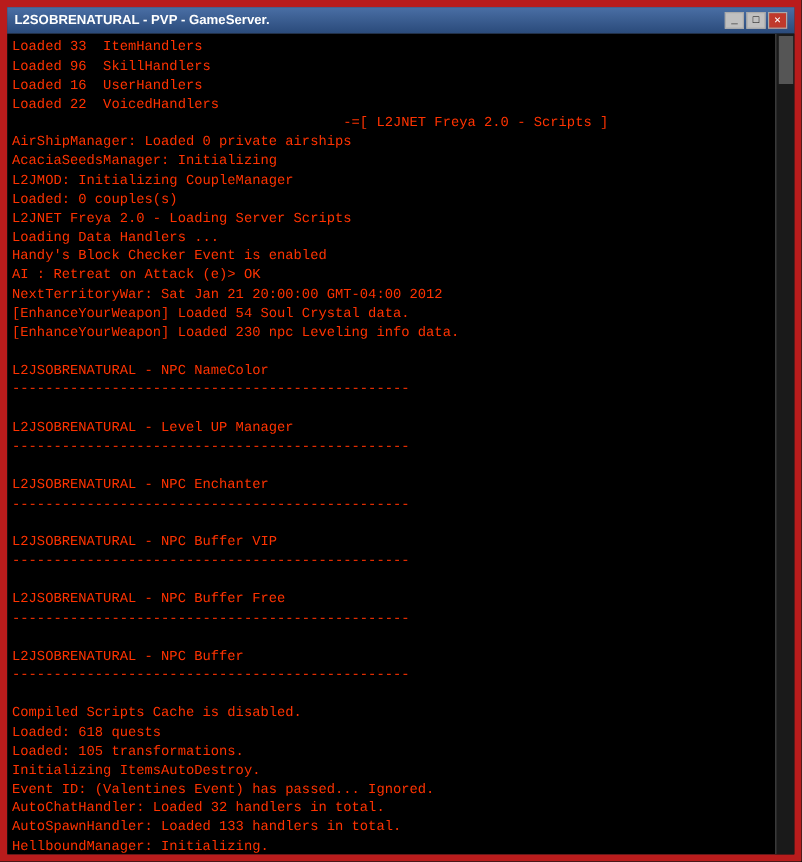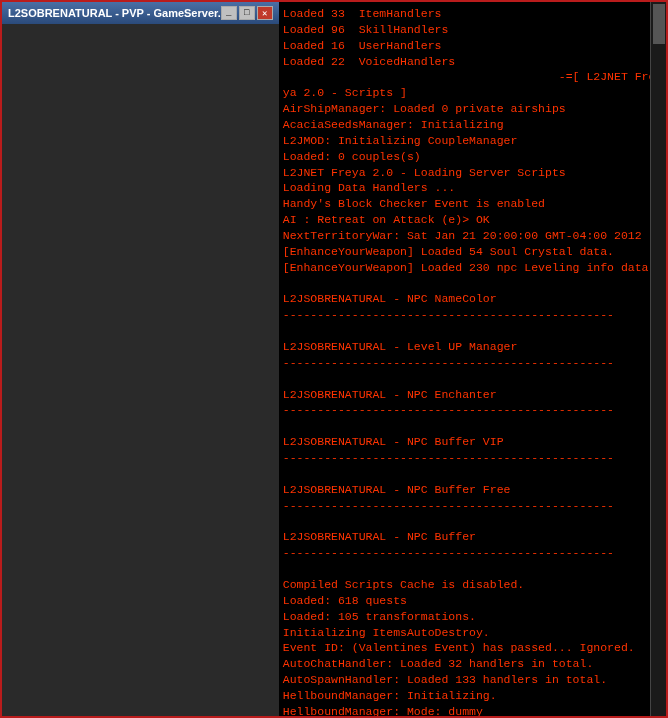--- a/index.html
+++ b/index.html
@@ -10,21 +10,22 @@
       background: #2a2a2a;
       font-family: 'Courier New', Courier, monospace;
       font-size: 12px;
       overflow: hidden;
     }
 
     .window {
       width: 668px;
       height: 718px;
       display: flex;
-      border: 2px solid #b91c1c;
+      flex-direction: column;
+      border: 6px solid #b91c1c;
     }
 
     .titlebar {
       background: linear-gradient(to bottom, #4a6fa5, #2a4a7a);
       height: 22px;
       display: flex;
       align-items: center;
       justify-content: space-between;
       padding: 0 6px;
       flex-shrink: 0;

